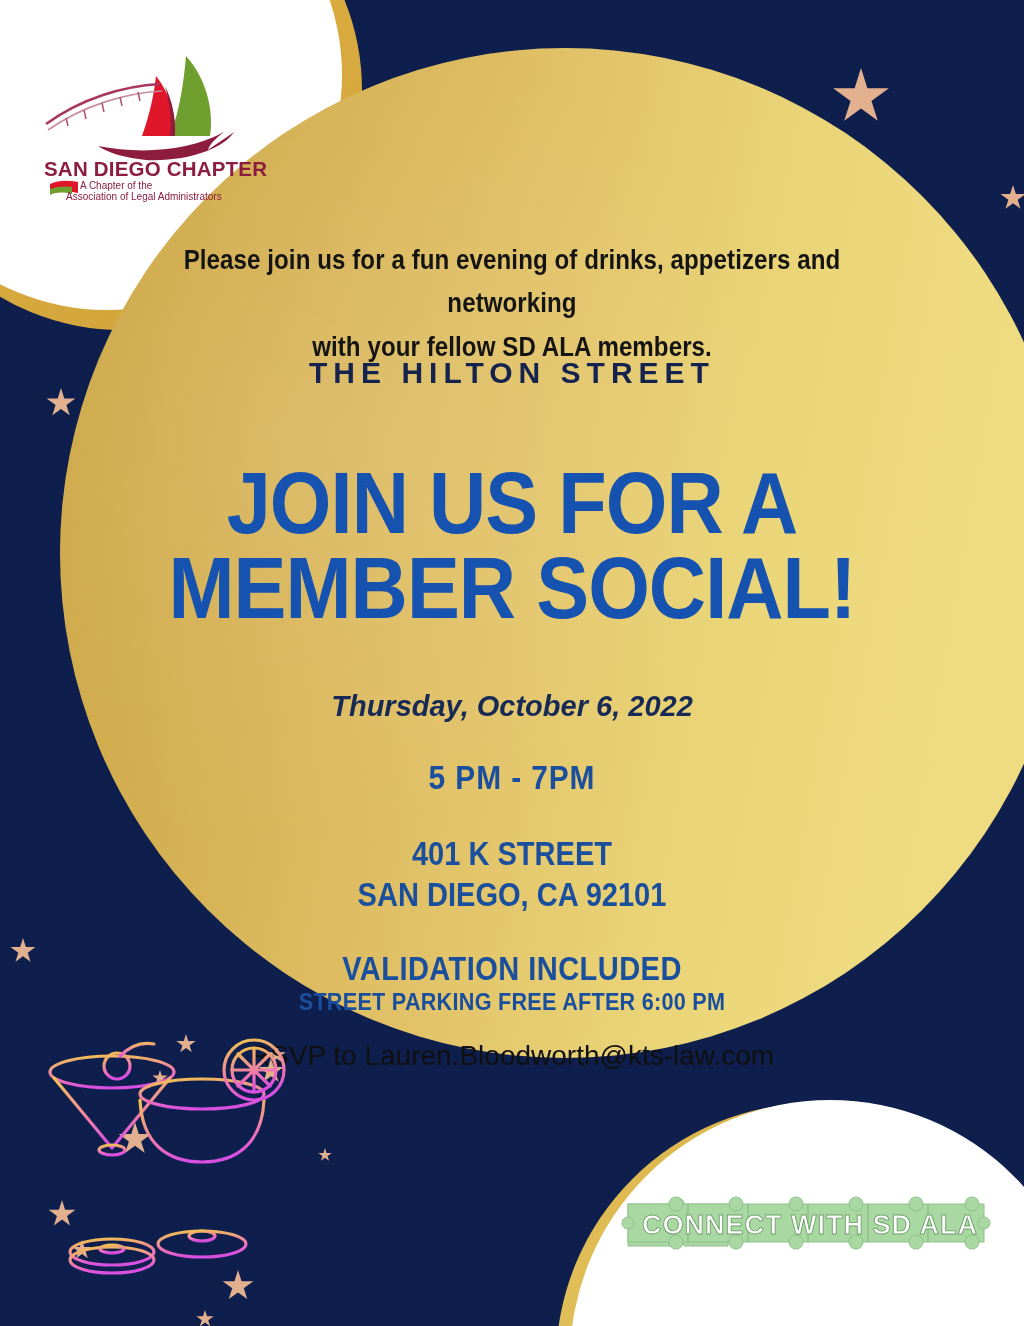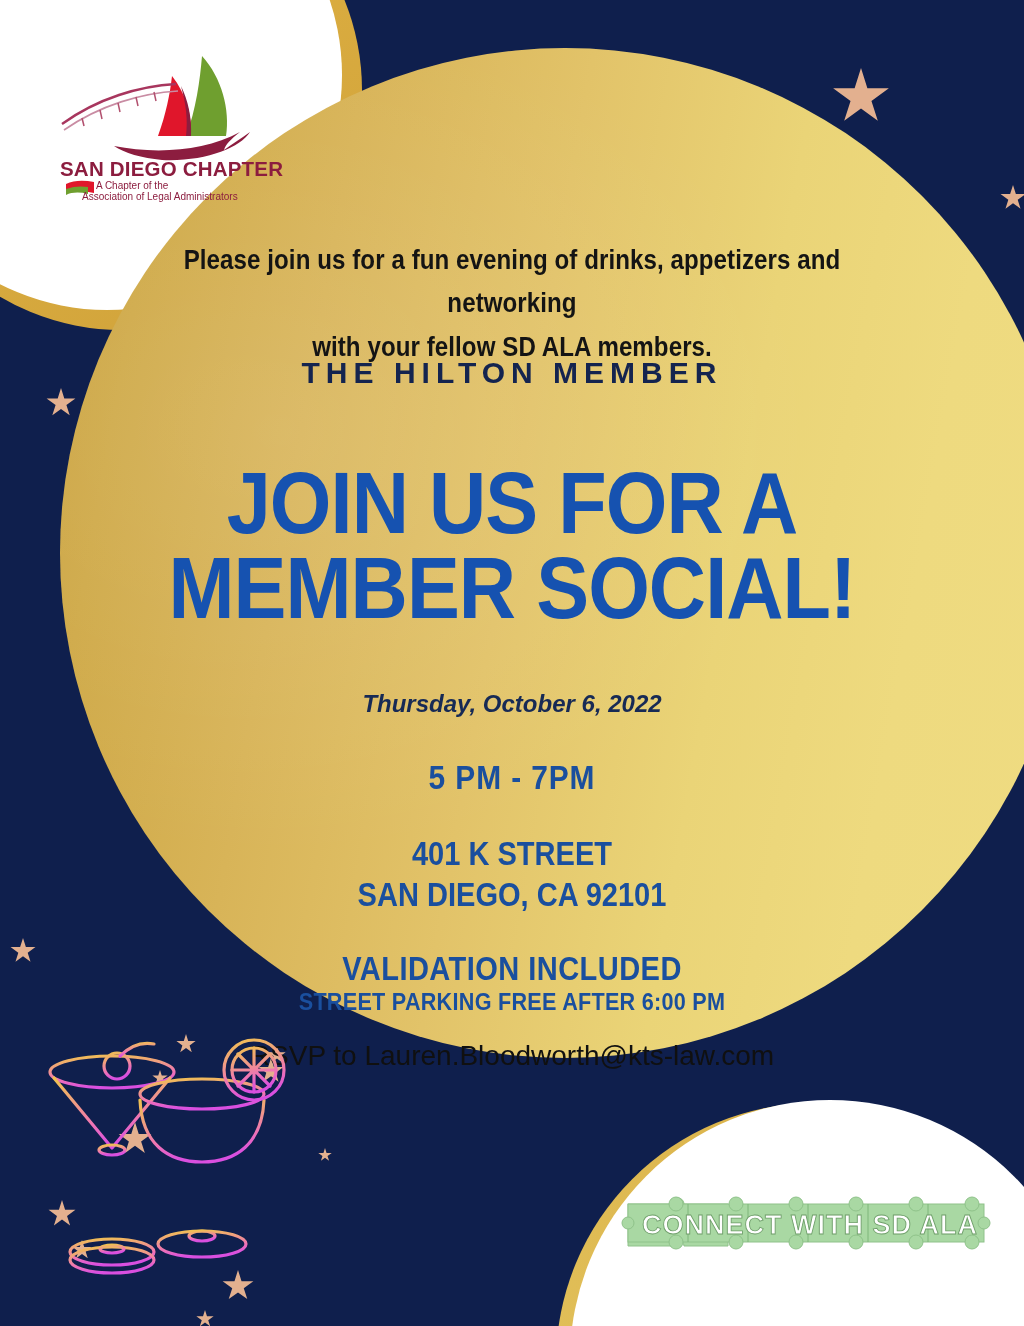--- a/index.html
+++ b/index.html
@@ -39,40 +39,40 @@
   .gold-circle::after{content:"";position:absolute;left:0;top:0;width:100%;height:100%;border-radius:50%;
      background:radial-gradient(ellipse at 22% 38%, rgba(255,255,255,.10) 0%, rgba(255,255,255,0) 48%);}
 
   
   .br-ring{position:absolute;left:556px;top:1103px;width:520px;height:520px;border-radius:50%;
            background:linear-gradient(60deg,#e3c45f,#d7a93d);}
   .br-white{position:absolute;left:570px;top:1100px;width:520px;height:520px;border-radius:50%;
             background:#ffffff;}
 
   
-  .logo{position:absolute;left:38px;top:48px;width:230px;height:155px;margin-left:16px;}
+  .logo{position:absolute;left:38px;top:48px;width:230px;height:155px;}
   .logo svg{display:block;width:100%;height:100%;}
 
   
   .content{position:absolute;left:0;top:0;width:848px;height:1326px;padding-left:35px;}
 
   .intro{position:absolute;left:52px;top:238px;width:920px;text-align:center;
          font-family:"Liberation Sans",sans-serif;
          font-size:28px;font-weight:700;color:#141414;line-height:1.55;
          transform:scaleX(.86);transform-origin:center top;letter-spacing:.1px;}
 
   .venue{position:absolute;left:62px;top:356px;width:900px;text-align:center;
          font-size:30px;font-weight:700;color:#14244f;letter-spacing:6px;}
 
   .headline{position:absolute;left:62px;top:460px;width:900px;text-align:center;
             font-size:88px;font-weight:700;color:#1652b0;line-height:.97;
             transform:scaleX(.9);transform-origin:center top;letter-spacing:-1px;}
 
   .date{position:absolute;left:62px;top:690px;width:900px;text-align:center;
-        font-size:24px;font-style:italic;font-weight:700;color:#172a55;}
+        font-size:29px;font-style:italic;font-weight:700;color:#172a55;}
 
   .time{position:absolute;left:62px;top:758px;width:900px;text-align:center;
         font-size:34px;font-weight:700;color:#1a4f9e;letter-spacing:1px;
         transform:scaleX(.88);transform-origin:center top;}
 
   .addr{position:absolute;left:62px;top:833px;width:900px;text-align:center;
         font-size:33px;font-weight:700;color:#1a4f9e;line-height:1.25;
         transform:scaleX(.88);transform-origin:center top;}
 
   .valid{position:absolute;left:62px;top:950px;width:900px;text-align:center;
@@ -155,21 +155,21 @@
     </svg>
   </div>
 
   <div class="content">
 
     <div class="intro">
       <div>Please join us for a fun evening of drinks, appetizers and networking</div>
       <div>with your fellow SD ALA members.</div>
     </div>
 
-    <div class="venue">THE HILTON MEMBER</div>
+    <div class="venue">THE HILTON STREET</div>
 
     <div class="headline">
       <div>JOIN US FOR A</div>
       <div>MEMBER SOCIAL!</div>
     </div>
 
     <div class="date">Thursday, October 6, 2022</div>
     <div class="time">5 PM - 7PM</div>
 
     <div class="addr">

